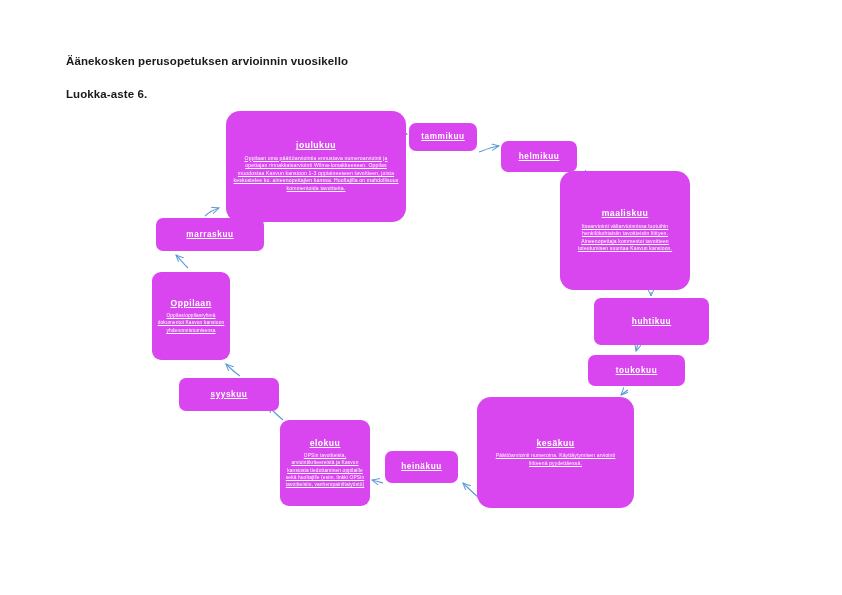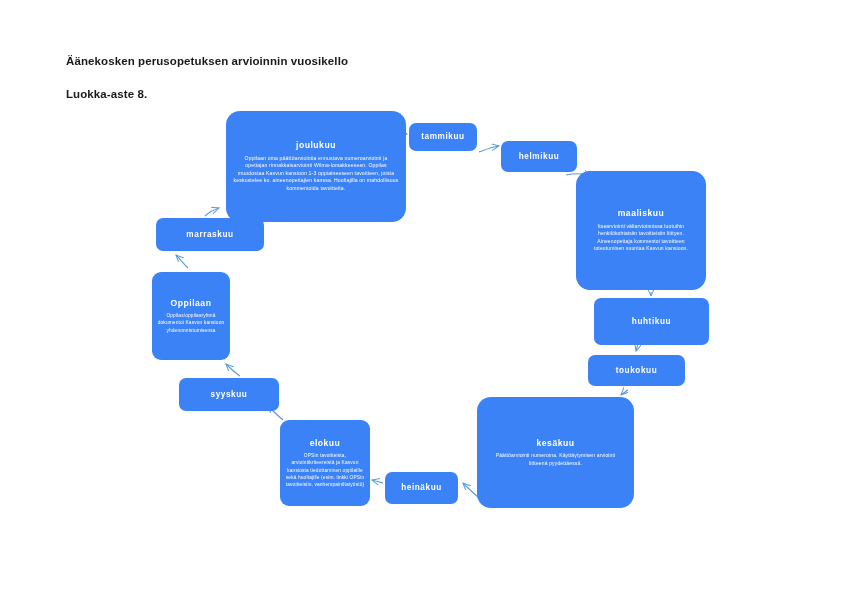--- a/index.html
+++ b/index.html
@@ -55,30 +55,31 @@
   #arrow-layer {
     position: absolute;
     left: 0; top: 0;
     width: 842px;
     height: 595px;
     pointer-events: none;
   }
 
   .node {
     position: absolute;
-    background: #3b82f6;
+    background: #d946ef;
     border-radius: 9px;
     box-sizing: border-box;
     display: flex;
     flex-direction: column;
     align-items: center;
     justify-content: center;
     text-align: center;
     color: #ffffff;
     overflow: hidden;
+    text-decoration: underline;
   }
   .node.small {
     border-radius: 7px;
   }
   .node.big {
     border-radius: 14px;
   }
 
   .node-title {
     font-size: 8.6px;
@@ -97,43 +98,43 @@
     color: #ffffff;
     margin-top: 4px;
     padding: 0 7px;
     letter-spacing: 0.15px;
   }
 
   
   #node-joulukuu  { left: 226px; top: 111px; width: 180px; height: 111px; }
   #node-tammikuu  { left: 409px; top: 123px; width: 68px;  height: 28px; }
   #node-helmikuu  { left: 501px; top: 141px; width: 76px;  height: 31px; }
-  #node-maaliskuu { left: 576px; top: 171px; width: 130px; height: 119px; }
+  #node-maaliskuu { left: 560px; top: 171px; width: 130px; height: 119px; }
   #node-huhtikuu  { left: 594px; top: 298px; width: 115px; height: 47px; }
   #node-toukokuu  { left: 588px; top: 355px; width: 97px;  height: 31px; }
   #node-kesakuu   { left: 477px; top: 397px; width: 157px; height: 111px; }
-  #node-heinakuu  { left: 385px; top: 472px; width: 73px;  height: 32px; }
+  #node-heinakuu  { left: 385px; top: 451px; width: 73px;  height: 32px; }
   #node-elokuu    { left: 280px; top: 420px; width: 90px;  height: 86px; }
   #node-syyskuu   { left: 179px; top: 378px; width: 100px; height: 33px; }
   #node-lokakuu   { left: 152px; top: 272px; width: 78px;  height: 88px; }
   #node-marraskuu { left: 124px; top: 218px; width: 108px; height: 33px; margin-left: 32px; }
 
   #node-elokuu .node-body   { font-size: 4.8px; padding: 0 4px; line-height: 1.5; }
   #node-lokakuu .node-body  { font-size: 4.8px; padding: 0 3px; line-height: 1.55; }
   #node-maaliskuu .node-body{ font-size: 5.0px; padding: 0 6px; }
   #node-kesakuu .node-body  { font-size: 5.0px; padding: 0 10px; }
 </style>
 </head>
 <body>
 
 <div id="page">
 
   <div class="doc-title">Äänekosken perusopetuksen arvioinnin vuosikello</div>
 
-  <div class="doc-subtitle">Luokka-aste 8.</div>
+  <div class="doc-subtitle">Luokka-aste 6.</div>
 
   <div id="diagram">
 
     <svg id="arrow-layer" viewBox="0 0 842 595" width="842" height="595">
       <defs>
         <marker id="ah" markerWidth="9" markerHeight="9" refX="7" refY="3.2" orient="auto" markerUnits="strokeWidth">
           <path d="M0,0 L7,3.2 L0,6.4" fill="none" stroke="#5b9bd5" stroke-width="0.9"></path>
         </marker>
       </defs>
       <g fill="none" stroke="#5b9bd5" stroke-width="1.1" marker-end="url(#ah)">

